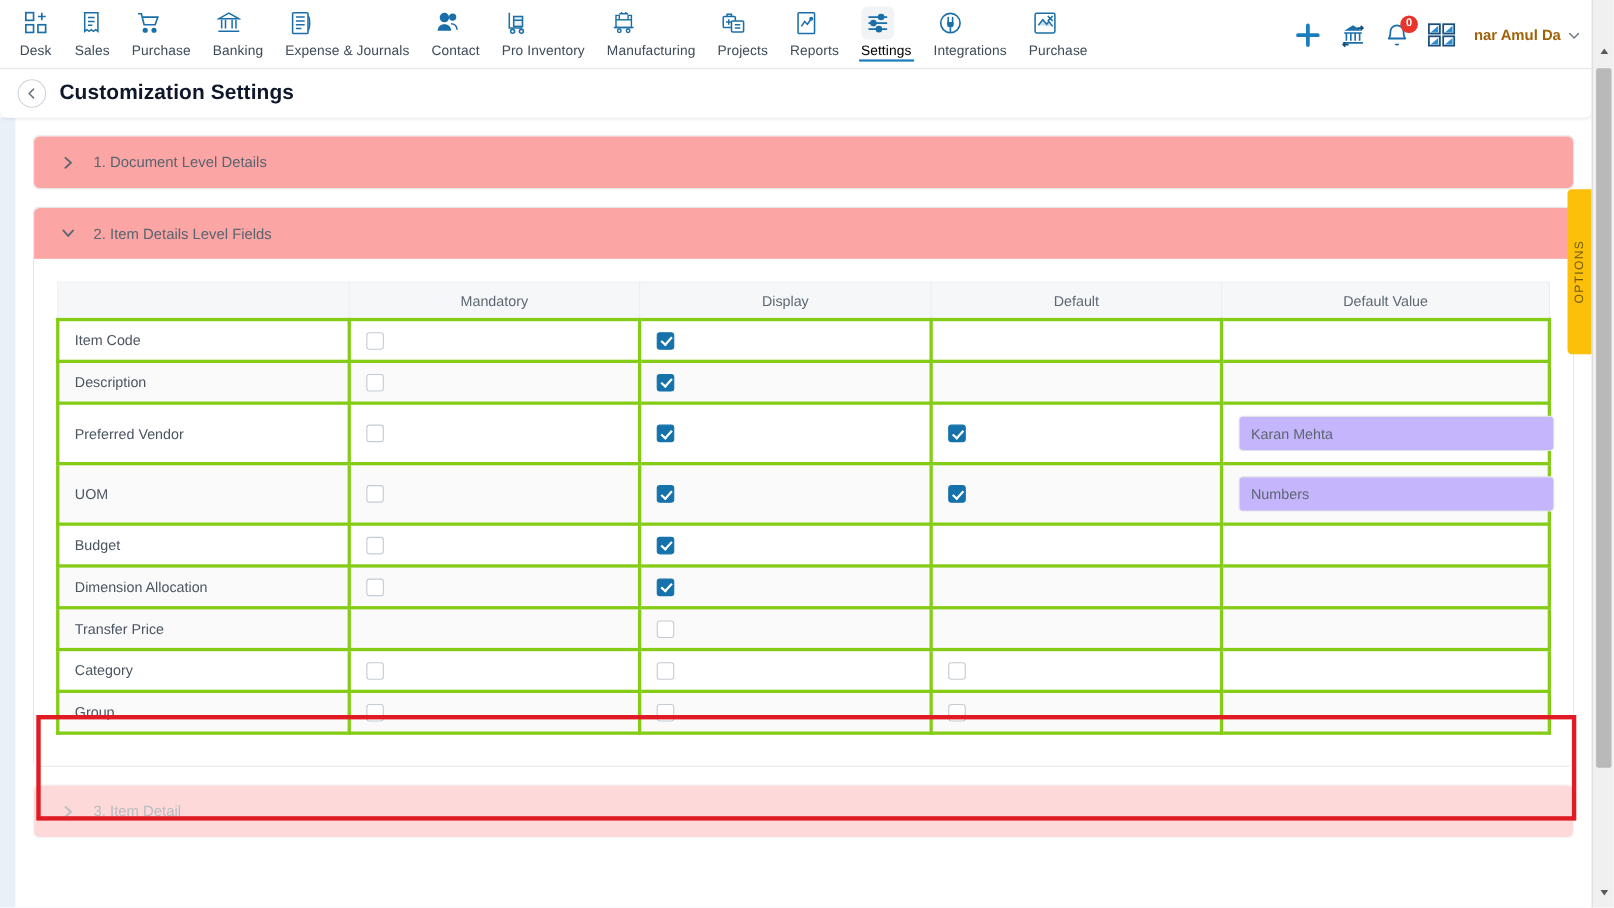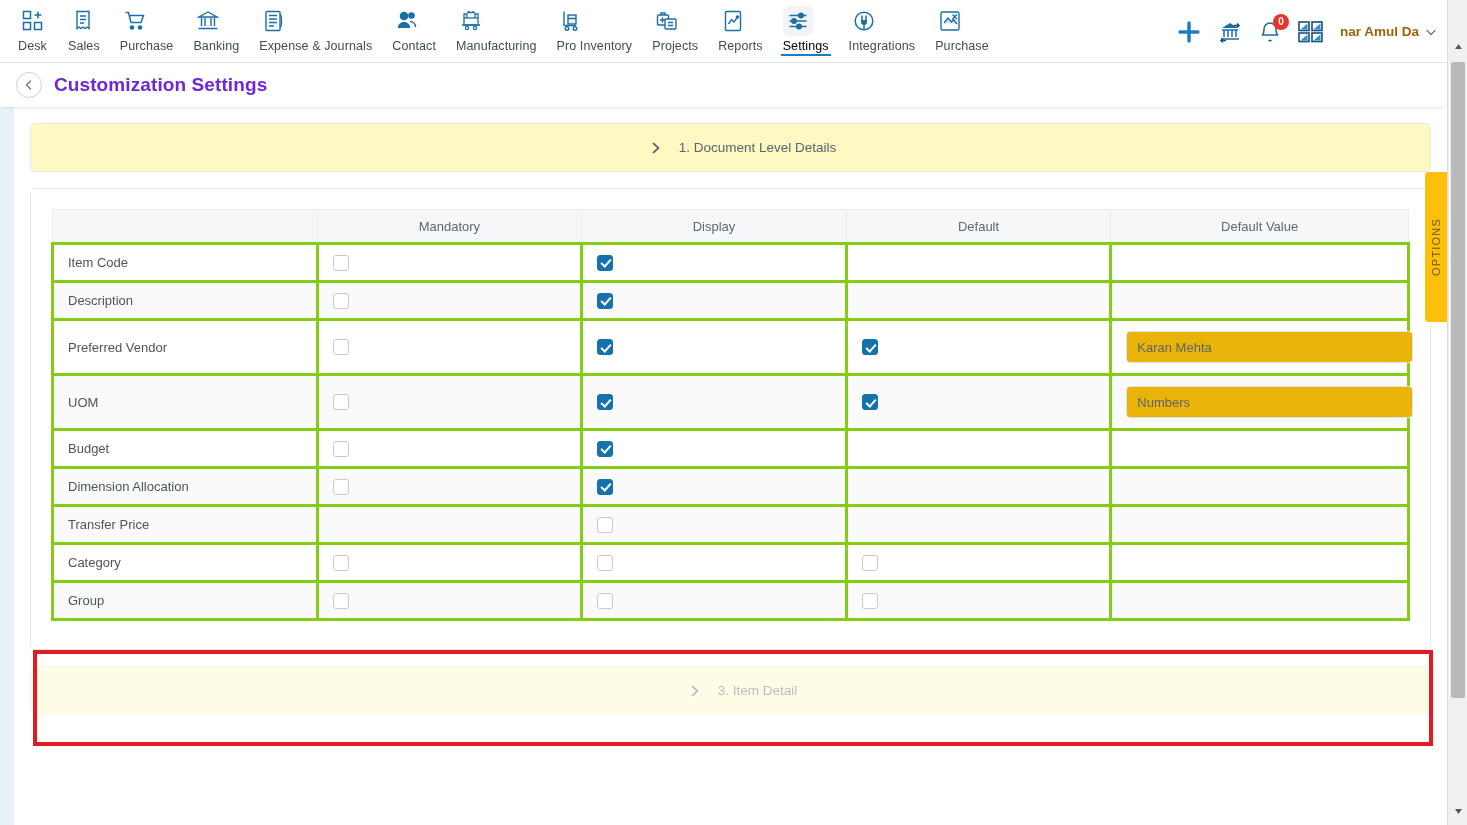--- a/index.html
+++ b/index.html
@@ -66,21 +66,21 @@
     border-bottom-left-radius: 6px; border-bottom-right-radius: 6px;
     box-shadow: 0 1px 3px rgba(0,0,0,.10);
     display: flex; align-items: center; padding-left: 16px; gap: 12px;
     z-index: 5;
   }
   .back-btn {
     width: 26px; height: 26px; border-radius: 50%;
     border: 1px solid #cfd4da; background: #fff;
     display: flex; align-items: center; justify-content: center; cursor: pointer;
   }
-  .page-title { font-size: 19px; color: #6d28d9; font-weight: bold; letter-spacing: .1px; }
+  .page-title { font-size: 19px; color: #0f172a; font-weight: bold; letter-spacing: .1px; }
 
   
   .page-bg {
     position: absolute; top: 107px; left: 0;
     width: 1447px; height: 718px;
     background: #e9f1f8;
   }
   .content {
     position: absolute; top: 107px; left: 14px;
     width: 1433px; height: 718px;
@@ -90,23 +90,22 @@
 
   .accordion {
     margin: 16px 16px 0 16px;
     border: 1px solid #e6e8ea;
     border-radius: 5px;
     background: #fcfcfd;
   }
   .acc-head {
     height: 47px; display: flex; align-items: center;
     padding-left: 24px; gap: 16px; cursor: pointer;
-    background: #fef9c3;
+    background: #fca5a5;
     border-radius: 5px;
-    justify-content: center;
   }
   .acc-head.open {
     border-bottom: 1px solid #ebedef;
     border-bottom-left-radius: 0; border-bottom-right-radius: 0;
   }
   .acc-title { font-size: 13.5px; color: #59646f; }
   .acc-body { background: #ffffff; padding: 20px 20px 28px 20px; }
   .accordion.faded { opacity: .42; }
 
   
@@ -140,21 +139,21 @@
   .cbox.checked::after {
     content: ""; position: absolute;
     left: 5px; top: 1.5px; width: 4px; height: 8px;
     border: solid #fff; border-width: 0 2px 2px 0;
     transform: rotate(42deg);
   }
 
   .txtin {
     width: 287px; height: 32px;
     border: 1px solid #e1e4e7; border-radius: 4px;
-    background: #eab308; font-size: 13px; color: #5c666f;
+    background: #c4b5fd; font-size: 13px; color: #5c666f;
     padding: 0 10px; outline: none;
     font-family: "Liberation Sans", sans-serif;
   }
   .txtin.right { text-align: right; }
 
   
   .highlight-box {
     position: absolute;
     left: 33px; top: 650px; width: 1400px; height: 96px;
     border: 4px solid #e01b24;
@@ -252,41 +251,41 @@
             <circle cx="8" cy="6" r="3.6" fill="#1b6fa8"></circle>
             <path d="M1.8 18c0-3.6 2.8-6 6.2-6s6.2 2.4 6.2 6" fill="#1b6fa8" stroke="none"></path>
             <circle cx="15.5" cy="5.5" r="2.6" fill="#1b6fa8"></circle>
             <path d="M14 11.5c3 0 5.5 2.2 5.5 5.5"></path>
           </svg>
         </div>
         <div class="nav-label">Contact</div>
       </div>
       <div class="nav-item">
         <div class="nav-icon">
+          <svg width="22" height="22" viewBox="0 0 22 22" fill="none" stroke="#1b6fa8" stroke-width="1.4">
+            <path d="M3 1.5v14h12"></path>
+            <rect x="7" y="5" width="8" height="9" fill="#e8f1f8"></rect>
+            <path d="M7 8.5h8"></path>
+            <circle cx="6" cy="18.5" r="1.8"></circle>
+            <circle cx="14" cy="18.5" r="1.8"></circle>
+          </svg>
+        </div>
+        <div class="nav-label">Pro Inventory</div>
+      </div>
+      <div class="nav-item">
+        <div class="nav-icon">
           <svg width="22" height="22" viewBox="0 0 22 22" fill="none" stroke="#1b6fa8" stroke-width="1.3">
             <rect x="4" y="8" width="14" height="7"></rect>
             <path d="M4 8V4h3v4M15 8V4h3v4M2 15h18"></path>
             <circle cx="7" cy="18" r="1.6"></circle>
             <circle cx="15" cy="18" r="1.6"></circle>
             <path d="M7 2.5h8M9 1v2M13 1v2"></path>
           </svg>
         </div>
         <div class="nav-label">Manufacturing</div>
-      </div>
-      <div class="nav-item">
-        <div class="nav-icon">
-          <svg width="22" height="22" viewBox="0 0 22 22" fill="none" stroke="#1b6fa8" stroke-width="1.4">
-            <path d="M3 1.5v14h12"></path>
-            <rect x="7" y="5" width="8" height="9" fill="#e8f1f8"></rect>
-            <path d="M7 8.5h8"></path>
-            <circle cx="6" cy="18.5" r="1.8"></circle>
-            <circle cx="14" cy="18.5" r="1.8"></circle>
-          </svg>
-        </div>
-        <div class="nav-label">Pro Inventory</div>
       </div>
       <div class="nav-item">
         <div class="nav-icon">
           <svg width="22" height="22" viewBox="0 0 22 22" fill="none" stroke="#1b6fa8" stroke-width="1.4">
             <rect x="1.5" y="5" width="11" height="10" rx="1"></rect>
             <path d="M5 5V3h4v2"></path>
             <path d="M4 10h5M6.5 7.5v5"></path>
             <rect x="9" y="9" width="11" height="10" rx="1" fill="#fff"></rect>
             <path d="M12 12.5h5M12 15.5h5"></path>
           </svg>
@@ -395,20 +394,26 @@
   <div class="accordion">
     <div class="acc-head">
       <svg width="14" height="14" viewBox="0 0 14 14">
           <path d="M4.5 2.5 9.5 7l-5 4.5" stroke="#5d6873" stroke-width="1.7" fill="none" stroke-linecap="round" stroke-linejoin="round"></path>
         </svg>
       <span class="acc-title">1. Document Level Details</span>
     </div>
   </div>
 
   <div class="accordion">
+    <div class="acc-head open">
+      <svg width="14" height="14" viewBox="0 0 14 14">
+          <path d="M2.5 4.5 7 9.5l4.5-5" stroke="#5d6873" stroke-width="1.7" fill="none" stroke-linecap="round" stroke-linejoin="round"></path>
+        </svg>
+      <span class="acc-title">2. Item Details Level Fields</span>
+    </div>
     <div class="acc-body">
       <table class="grid">
         <colgroup>
           <col style="width:264px">
             <col style="width:264px">
             <col style="width:264px">
           <col style="width:264px">
             <col style="width:297px">
         </colgroup>
         <thead>

